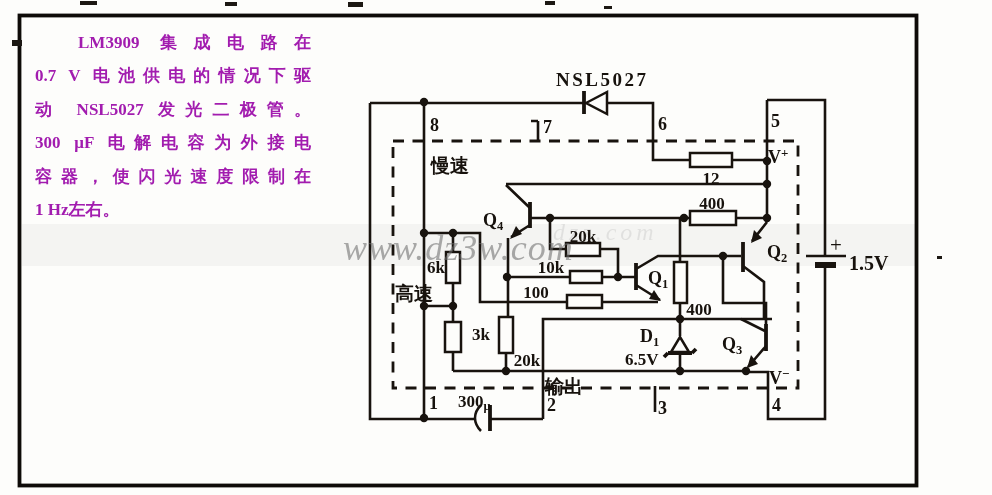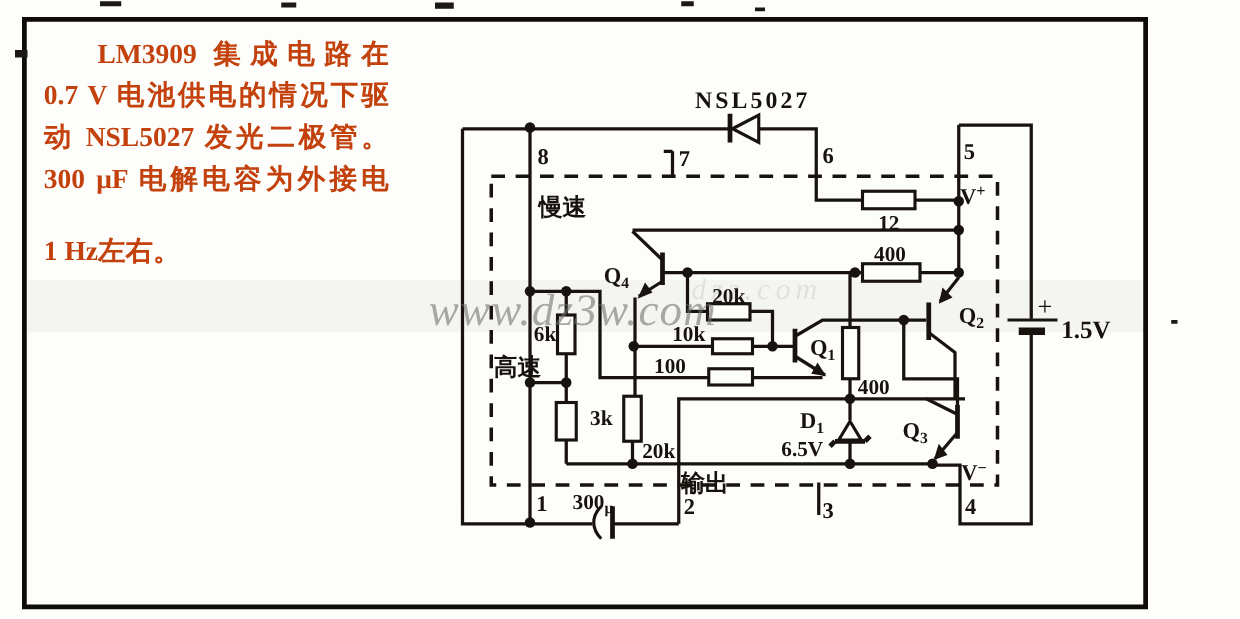--- a/index.html
+++ b/index.html
@@ -1,24 +1,24 @@
 <!DOCTYPE html>
 <html><head>
 <meta charset="utf-8">
 <style>
   html,body{margin:0;padding:0;}
   body{width:992px;height:495px;position:relative;background:#ffffff;overflow:hidden;
        font-family:"Liberation Serif","DejaVu Serif",serif;}
   .page{position:absolute;inset:0;background:#fdfdfb;}
   .band{position:absolute;left:22px;top:224px;width:893px;height:42px;background:rgba(70,70,70,0.05);}
-  .desc{position:absolute;left:35px;top:26px;width:276px;font-size:22px;font-weight:bold;
-        color:#c2410c;}
+  .desc{position:absolute;left:35px;top:26px;width:276px;font-size:17px;font-weight:bold;
+        color:#a21caf;}
   .dline{line-height:33.4px;height:33.4px;text-align:justify;text-align-last:justify;overflow:hidden;}
   .dline.first{text-indent:43px;}
-  .dline.last{text-align-last:left;margin-top:24px;}
+  .dline.last{text-align-last:left;}
   svg{position:absolute;left:0;top:0;}
   .w{fill:none;stroke:#18130e;stroke-width:2.6px;}
   .bar{fill:none;stroke:#18130e;stroke-width:3.8px;}
   .thin{fill:none;stroke:#18130e;stroke-width:2.5px;}
   .thick{fill:none;stroke:#18130e;stroke-width:6px;}
   .dash{fill:none;stroke:#18130e;stroke-width:2.8px;stroke-dasharray:11 8.5;}
   .frame{fill:none;stroke:#0e0b08;stroke-width:3.8px;}
   .rb{fill:#fdfdfb;stroke:#18130e;stroke-width:2.5px;}
   .dot{fill:#18130e;stroke:none;}
   .ah{fill:#18130e;stroke:none;}
@@ -41,20 +41,21 @@
 
 <div class="page">
   <div class="band"></div>
 </div>
 
 <div class="desc">
   <div class="dline first">LM3909 集成电路在</div>
   <div class="dline">0.7 V 电池供电的情况下驱</div>
   <div class="dline">动 NSL5027 发光二极管。</div>
   <div class="dline">300 μF 电解电容为外接电</div>
+  <div class="dline">容器，使闪光速度限制在</div>
   <div class="dline last">1 Hz左右。</div>
 </div>
 
 <svg width="992" height="495" viewBox="0 0 992 495">
 
   <rect class="frame" x="19.5" y="15.5" width="897" height="470"></rect>
   <g>
     <rect class="speck" x="80" y="1" width="17" height="4"></rect>
     <rect class="speck" x="225" y="2" width="12" height="4"></rect>
     <rect class="speck" x="348" y="2" width="15" height="5"></rect>

